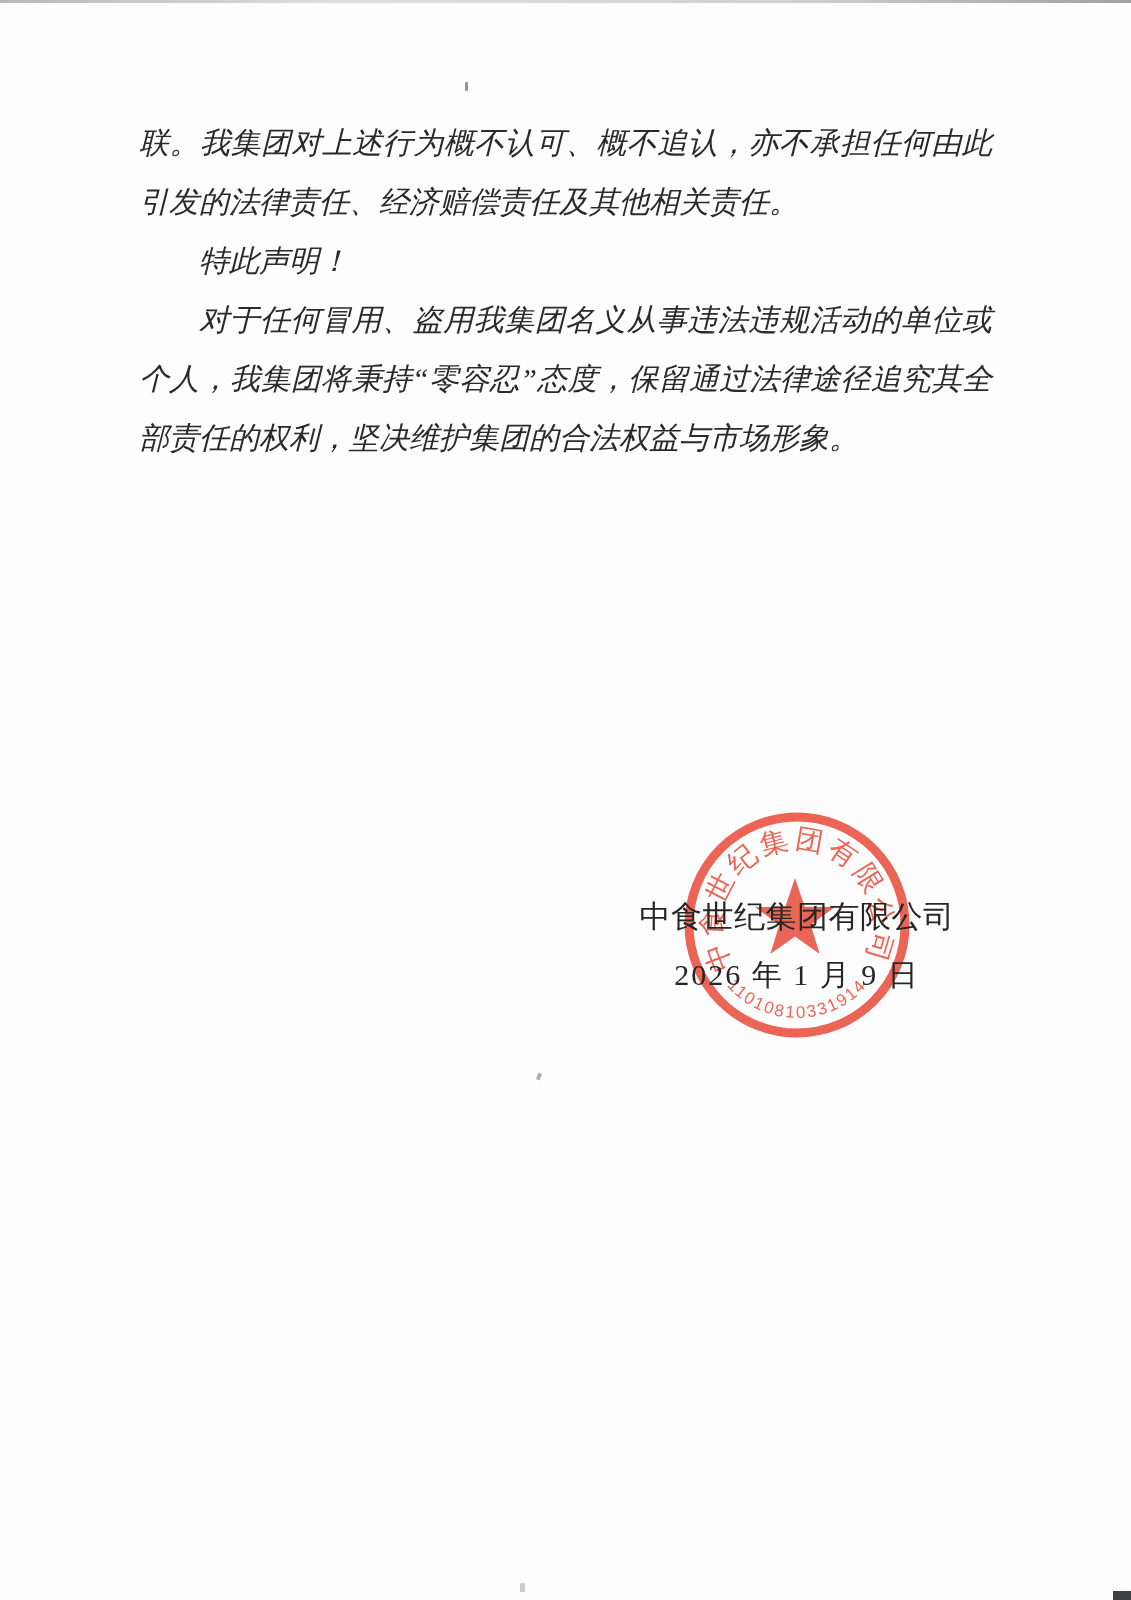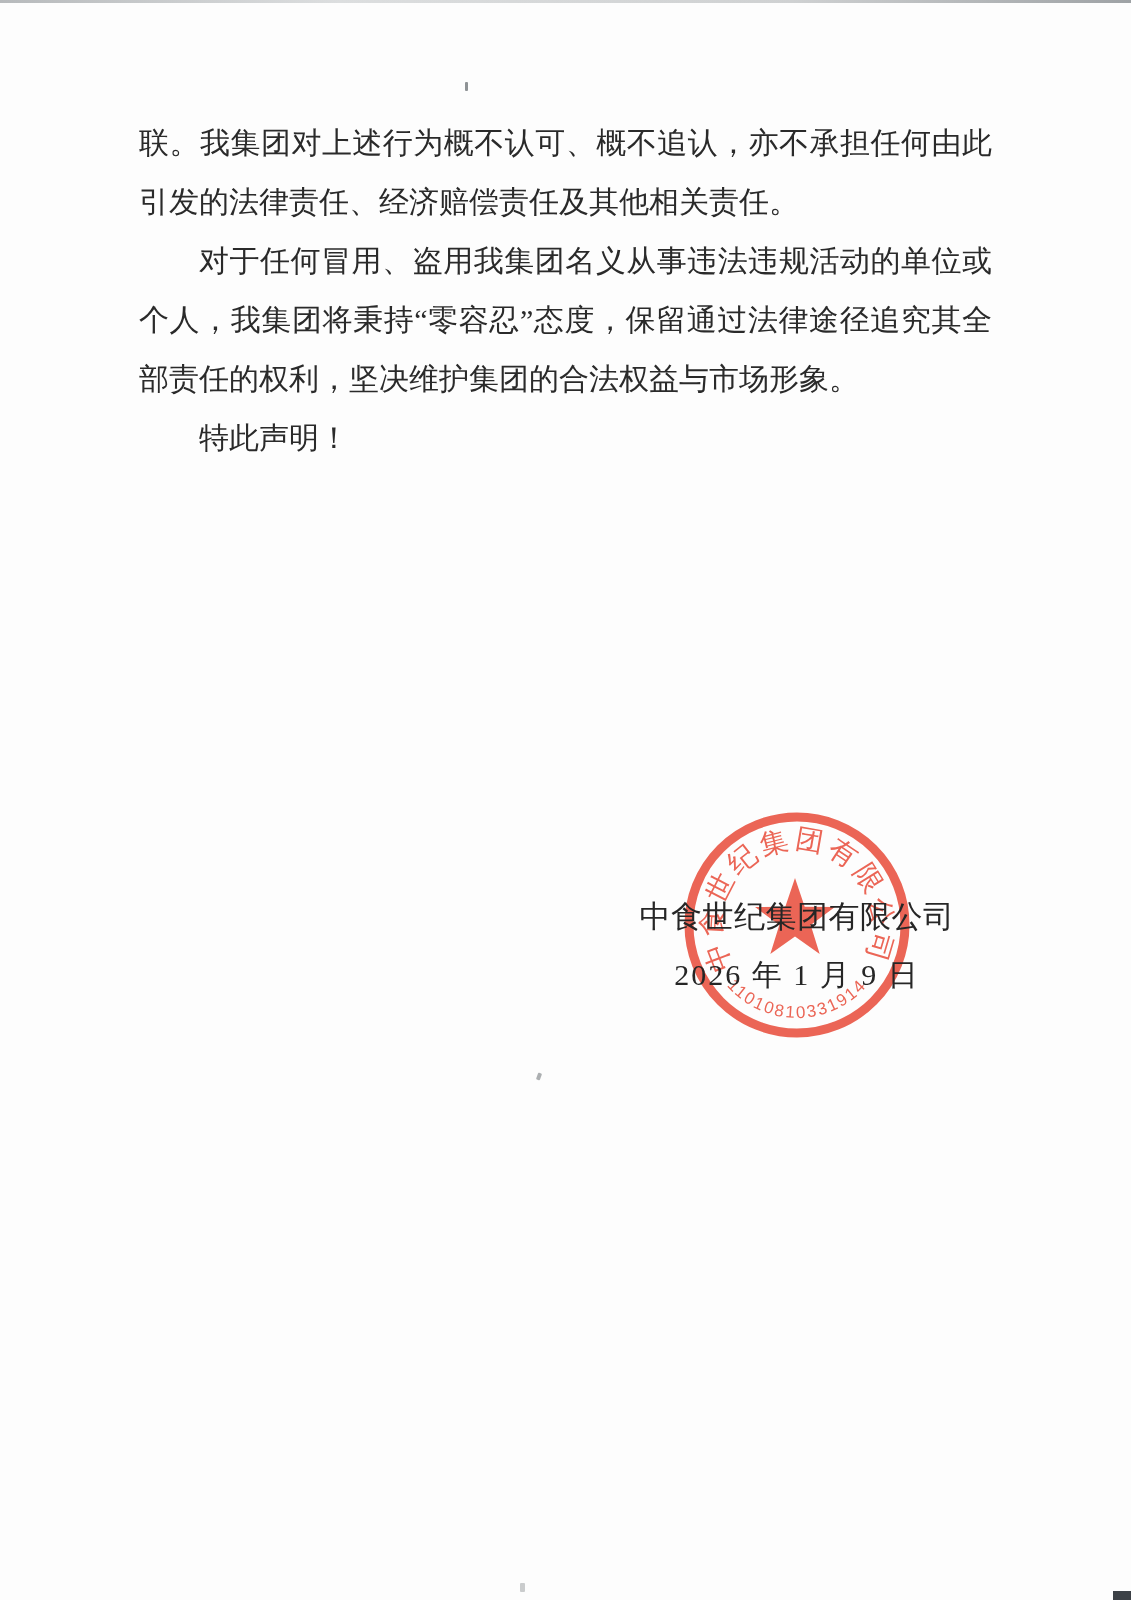--- a/index.html
+++ b/index.html
@@ -32,21 +32,21 @@
   .body-text {
     position: absolute;
     left: 139px; top: 113px; width: 853px;
     font-size: 30px;
     line-height: 59px;
     color: #2a2a2a;
     text-align: justify;
     text-justify: inter-character;
     z-index: 1;
   }
-  .para { text-indent: 60px; }
+  .para { text-indent: 60px; font-style: italic; }
   .para.continued { text-indent: 0; }
   .para-lead { font-weight: bold; }
 
   
   .signature {
     position: absolute;
     left: 597px; top: 899px; width: 400px;
     text-align: center;
     color: #262626;
     z-index: 3;
@@ -75,22 +75,22 @@
 </style>
 </head>
 <body>
 
 <div class="page">
 
   <div class="top-edge"></div>
 
   <main class="body-text">
     <p class="para continued"><span>联。我集团对上述行为概不认可、概不追认，亦不承担任何由此引发的法律责任、经济赔偿责任及其他相关责任。</span></p>
+    <p class="para"><span>特此声明！</span></p>
     <p class="para"><span>对于任何冒用、盗用我集团名义从事违法违规活动的单位或个人，我集团将秉持“零容忍”态度，保留通过法律途径追究其全部责任的权利，坚决维护集团的合法权益与市场形象。</span></p>
-    <p class="para"><span>特此声明！</span></p>
   </main>
 
   <svg class="seal" viewBox="0 0 260 256" xmlns="http://www.w3.org/2000/svg" aria-hidden="true">
     <defs>
       <path id="sealArcPath" d="M 63.3 168.4 A 76 76 0 1 1 190.7 168.4" fill="none"></path>
       <path id="sealSerialPath" d="M 55.8 186.8 A 93 93 0 0 0 198.2 186.8" fill="none"></path>
     </defs>
     <circle cx="127" cy="127" r="108" fill="none" stroke-width="9" stroke="#e9513f"></circle>
     <path d="M125,80 L134.7,108.65 L164.94,109.02 L140.69,127.1 L149.69,155.98 L125,138.5 L100.31,155.98 L109.31,127.1 L85.06,109.02 L115.3,108.65 Z" fill="#e9513f"></path>
     <text class="seal-arc-text" fill="#e9513f">

